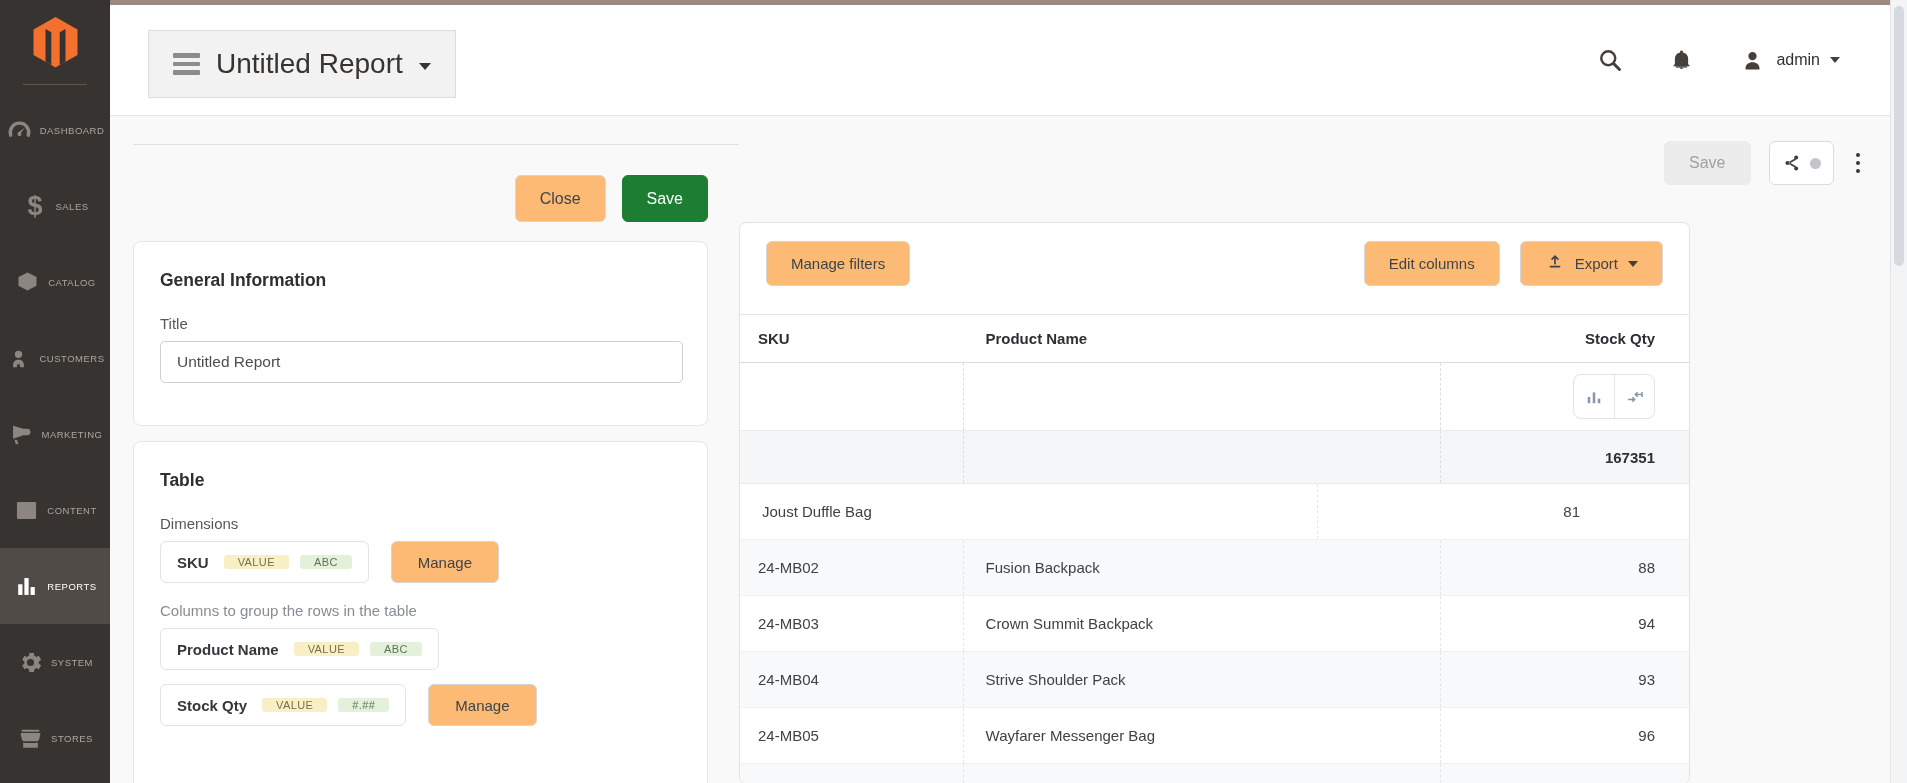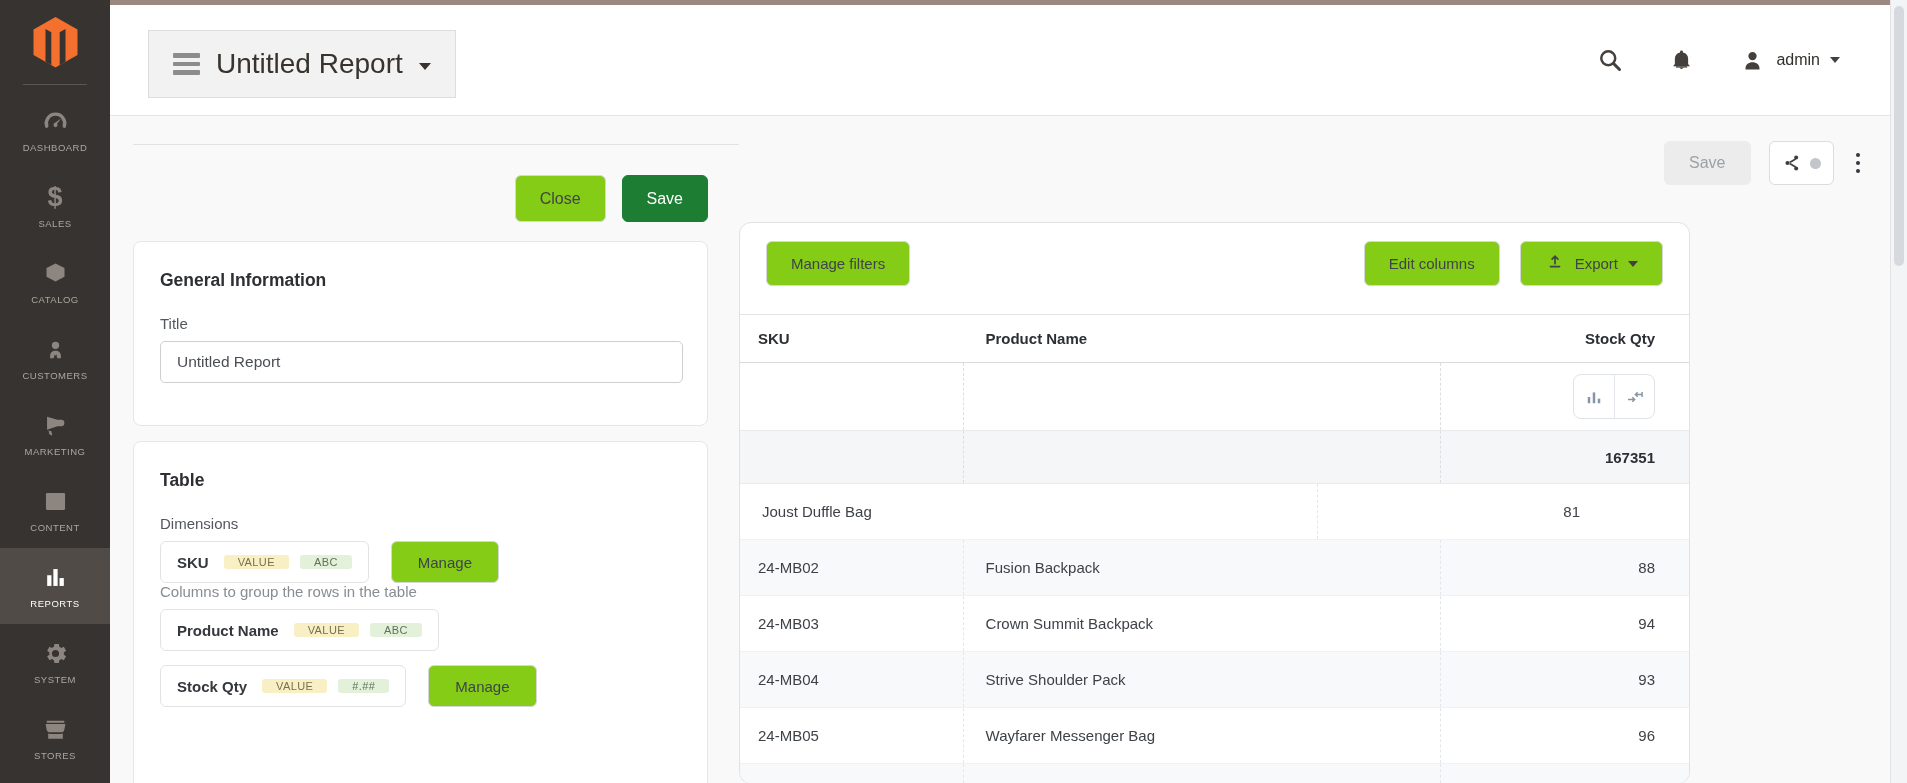--- a/index.html
+++ b/index.html
@@ -5,21 +5,21 @@
   * { margin:0; padding:0; box-sizing:border-box; }
   html,body { width:1907px; height:783px; overflow:hidden; background:#fff;
     font-family:"Liberation Sans","DejaVu Sans",sans-serif; }
   .screen { position:relative; width:1907px; height:783px; overflow:hidden; background:#f9f9f9; }
 
   
   .sidebar { position:absolute; left:0; top:0; width:110px; height:783px; background:#373330; z-index:5; }
   .logo-wrap { height:84px; display:flex; align-items:center; justify-content:center; }
   .logo-divider { width:64px; height:1px; background:#5d554e; margin:0 auto; }
   .nav { display:flex; flex-direction:column; margin-top:7px; }
-  .nav-item { height:76px; display:flex; flex-direction:column; align-items:center; justify-content:center;
+  .nav-item { height:76px; display:flex; flex-direction:row; align-items:center; justify-content:center;
     gap:7px; color:#8d8680; cursor:pointer; }
   .nav-item .nav-label { font-size:9.5px; letter-spacing:.5px; color:#aea69f; }
   .nav-item.active { background:#514b47; color:#fff; }
   .nav-item.active .nav-label { color:#fff; }
   .nav-ic { display:inline-flex; width:27px; height:27px; align-items:center; justify-content:center; }
   .nav-ic svg { width:27px; height:27px; fill:currentColor; stroke:none; }
   .dollar { font-size:27px; font-weight:bold; line-height:1; }
 
   
   .topstrip { position:absolute; left:110px; top:0; width:1780px; height:5px; background:#9b887f; }
@@ -40,21 +40,21 @@
   .user-chip .name { font-size:16px; color:#33302c; }
 
   
   .main { position:absolute; left:110px; top:115px; width:1780px; height:668px; background:#f9f9f9;
     border-top:1px solid #e5e5e5; }
 
   .left-divider { position:absolute; left:23px; top:28px; width:606px; height:1px; background:#e2e2e2; }
 
   .editor-actions { position:absolute; left:23px; top:59px; width:575px; display:flex; justify-content:flex-end; gap:16px; }
   .btn { display:inline-flex; align-items:center; justify-content:center; gap:10px; height:47px;
-    background:#84cc16; border:1px solid #d6d6d6; border-radius:6px; font-size:16px; color:#3f444a;
+    background:#fdba74; border:1px solid #d6d6d6; border-radius:6px; font-size:16px; color:#3f444a;
     padding:0 24px; cursor:pointer; font-family:inherit; }
   .btn-green { background:#1d7d33; border-color:#1d7d33; color:#fff; }
   .btn-disabled { background:#ececec; border-color:#ececec; color:#9ca1a6; }
 
   .card { position:absolute; background:#fff; border:1px solid #e6e6e6; border-radius:8px; }
   .general-card { left:23px; top:125px; width:575px; height:185px; padding:28px 26px; }
   .card-heading { font-size:17.5px; font-weight:700; color:#2d2f33; }
   .field-label { font-size:15px; color:#53575d; }
   .general-card .field-label { margin-top:24px; }
   .text-input { margin-top:9px; width:523px; height:42px; border:1px solid #cfcfcf; border-radius:5px;
@@ -62,28 +62,28 @@
 
   .table-card { left:23px; top:325px; width:575px; height:480px; padding:28px 26px; }
   .fieldrow { display:flex; gap:22px; align-items:center; }
   .fieldbox { display:inline-flex; align-items:center; height:42px; padding:0 16px;
     border:1px solid #e3e3e3; border-radius:6px; background:#fff; gap:11px; }
   .field-name { font-size:15px; font-weight:700; color:#34373c; margin-right:4px; }
   .chip { font-size:11px; letter-spacing:.4px; padding:1px 14px; border-radius:3px; color:#6e6747; }
   .chip-yellow { background:#f9efc5; color:#77704c; }
   .chip-green { background:#e3f1db; color:#5f7257; }
   .btn-manage { height:42px; padding:4px 26px; font-size:15px; }
-  .help-text { margin-top:0; font-size:15px; color:#878d93; }
+  .help-text { margin-top:19px; font-size:15px; color:#878d93; }
   .mt-sec { margin-top:24px; }
   .mt-field { margin-top:9px; }
   .mb-field { margin-bottom:14px; }
 
   
   .report-card { position:absolute; left:629px; top:106px; width:951px; height:562px; background:#fff;
-    border:1px solid #e2e2e4; border-radius:12px; overflow:hidden; }
+    border:1px solid #e2e2e4; border-radius:7px; overflow:hidden; }
   .rc-toolbar { height:91px; padding:18px 26px 0 26px; display:flex; justify-content:space-between; align-items:flex-start; }
   .rc-toolbar .btn { height:45px; font-size:15px; }
   .rc-right { display:flex; gap:20px; }
   .export-ic svg { width:20px; height:20px; stroke:#3f444a; fill:none; stroke-width:2; stroke-linecap:round; }
 
   .trow { display:flex; width:100%; }
   .c1 { width:269px; padding-left:18px; display:flex; align-items:center; }
   .c2 { width:578px; padding-left:22px; display:flex; align-items:center; }
   .c3 { width:296px; padding-right:34px; display:flex; align-items:center; justify-content:flex-end; }
   .thead { height:49px; border-top:1px solid #e4e4e6; border-bottom:1px solid #d8dade;

